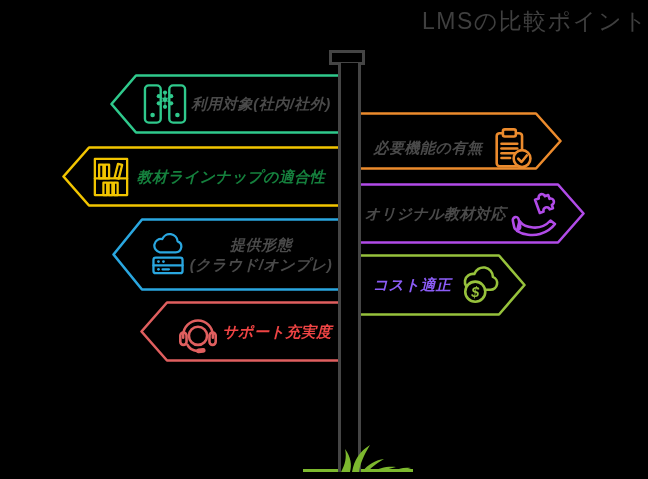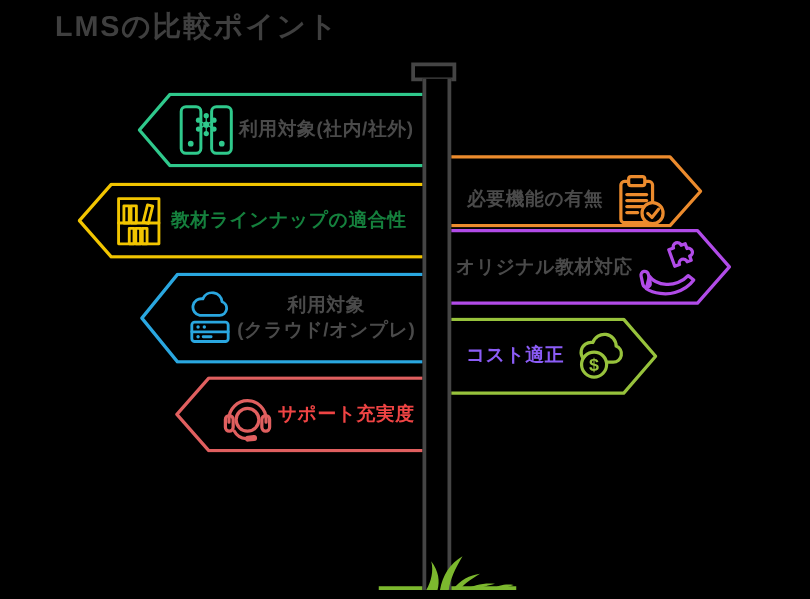--- a/index.html
+++ b/index.html
@@ -1,30 +1,30 @@
 <!DOCTYPE html>
 <html><head>
 <meta charset="utf-8">
 <style>
   html,body{margin:0;padding:0;}
   body{background:#000;font-family:"Liberation Sans","DejaVu Sans",sans-serif;}
   .stage{position:relative;width:648px;height:479px;background:#000;overflow:hidden;}
-  .title{position:absolute;left:44px;right:0;top:6px;text-align:left;
-         font-size:23px;font-weight:700;letter-spacing:1.5px;color:#3f3f3f;}
+  .title{position:absolute;left:44px;right:0;top:6px;text-align:right;
+         font-size:23px;font-weight:400;letter-spacing:1.5px;color:#3f3f3f;}
   
   .pole-cap{position:absolute;left:329px;top:50px;width:36px;height:15px;box-sizing:border-box;
             border:3px solid;background:#000;z-index:3;}
   .pole-body{position:absolute;left:338px;top:63px;width:23px;height:409px;box-sizing:border-box;
              border-left:3px solid;border-right:3px solid;background:#000;z-index:3;}
   .ground-line{position:absolute;left:303px;top:469px;width:110px;height:3px;z-index:2;background:currentColor;}
   .grass{position:absolute;left:338px;top:444px;z-index:4;}
   
   .sign{position:absolute;z-index:1;}
   .sign svg.frame{position:absolute;left:0;top:0;}
-  .sign-content{position:absolute;left:0;top:0;right:0;bottom:0;display:flex;align-items:center;}
+  .sign-content{position:absolute;left:0;top:0;right:0;bottom:0;display:flex;align-items:center;font-style:italic;}
   .sign-label{flex:1;text-align:center;font-weight:700;font-size:15px;color:#4a4a4a;
               letter-spacing:0.5px;line-height:1.3;}
   .icon{flex:none;display:flex;align-items:center;justify-content:center;}
   svg{display:block;}
 </style>
 </head>
 <body>
 
 <div class="stage" style="background: rgb(0, 0, 0);">
 
@@ -107,21 +107,21 @@
         <svg width="40" height="44" viewBox="0 0 44 48" fill="none" stroke="currentColor" stroke-width="2.5" stroke-linecap="round" stroke-linejoin="round">
           <path d="M13,21 H30.5 A6.2,6.2 0 0 0 32.6,9.0 A8.8,8.8 0 0 0 15.7,6.5 A7.2,7.2 0 0 0 13,21 Z"></path>
           <rect x="6" y="27" width="32" height="17" rx="2.5"></rect>
           <line x1="6" y1="35.5" x2="38" y2="35.5"></line>
           <circle cx="11.5" cy="31.2" r="1.5" fill="currentColor" stroke="none"></circle>
           <circle cx="17" cy="31.2" r="1.5" fill="currentColor" stroke="none"></circle>
           <circle cx="11.5" cy="39.8" r="1.5" fill="currentColor" stroke="none"></circle>
           <line x1="16" y1="39.8" x2="23" y2="39.8"></line>
         </svg>
       </span>
-      <span class="sign-label" style="color: rgb(74, 74, 74);"><span>利用対象</span><br>
+      <span class="sign-label" style="color: rgb(74, 74, 74);"><span>提供形態</span><br>
         <span>(クラウド/オンプレ)</span></span>
     </div>
   </div>
 
   <div class="sign" style="left: 140px; top: 301px; width: 208px; height: 61px; color: rgb(224, 95, 95);">
     <svg class="frame" width="208" height="61" viewBox="0 0 208 61">
       <polygon points="27,1.5 206.5,1.5 206.5,59.5 27,59.5 1.5,30.5" fill="#000" stroke="currentColor" stroke-width="2.6" stroke-linejoin="round"></polygon>
     </svg>
     <div class="sign-content" style="padding-left:36px;padding-right:14px;">
       <span class="icon">
@@ -131,21 +131,21 @@
           <rect x="4.5" y="23.5" width="6.5" height="13" rx="3.2"></rect>
           <rect x="35" y="23.5" width="6.5" height="13" rx="3.2"></rect>
           <path d="M12,36.5 C14,40.5 18,42.5 22,42.8"></path>
           <rect x="21" y="40" width="10" height="5" rx="2.5" fill="currentColor" stroke="none" transform="rotate(-6 26 42.5)"></rect>
         </svg>
       </span>
       <span class="sign-label" style="color: #ef4444;">サポート充実度</span>
     </div>
   </div>
 
-  <div class="sign" style="left: 348px; top: 124px; width: 214px; height: 72px; color: rgb(236, 139, 45);">
+  <div class="sign" style="left: 348px; top: 112px; width: 214px; height: 72px; color: rgb(236, 139, 45);">
     <svg class="frame" width="214" height="58" viewBox="0 0 214 58">
       <polygon points="1.5,1.5 188,1.5 212.5,29 188,56.5 1.5,56.5" fill="#000" stroke="currentColor" stroke-width="2.6" stroke-linejoin="round"></polygon>
     </svg>
     <div class="sign-content" style="padding-left:18px;padding-right:28px;">
       <span class="sign-label" style="color: rgb(74, 74, 74);">必要機能の有無</span>
       <span class="icon">
         <svg width="44" height="44" viewBox="0 0 46 46" fill="none" stroke="currentColor" stroke-width="2.7" stroke-linecap="round" stroke-linejoin="round">
           <rect x="7" y="7.5" width="26.5" height="34.5" rx="3"></rect>
           <rect x="13.5" y="3.5" width="13.5" height="7.5" rx="2" fill="#000"></rect>
           <line x1="12" y1="18.5" x2="28.5" y2="18.5"></line>

